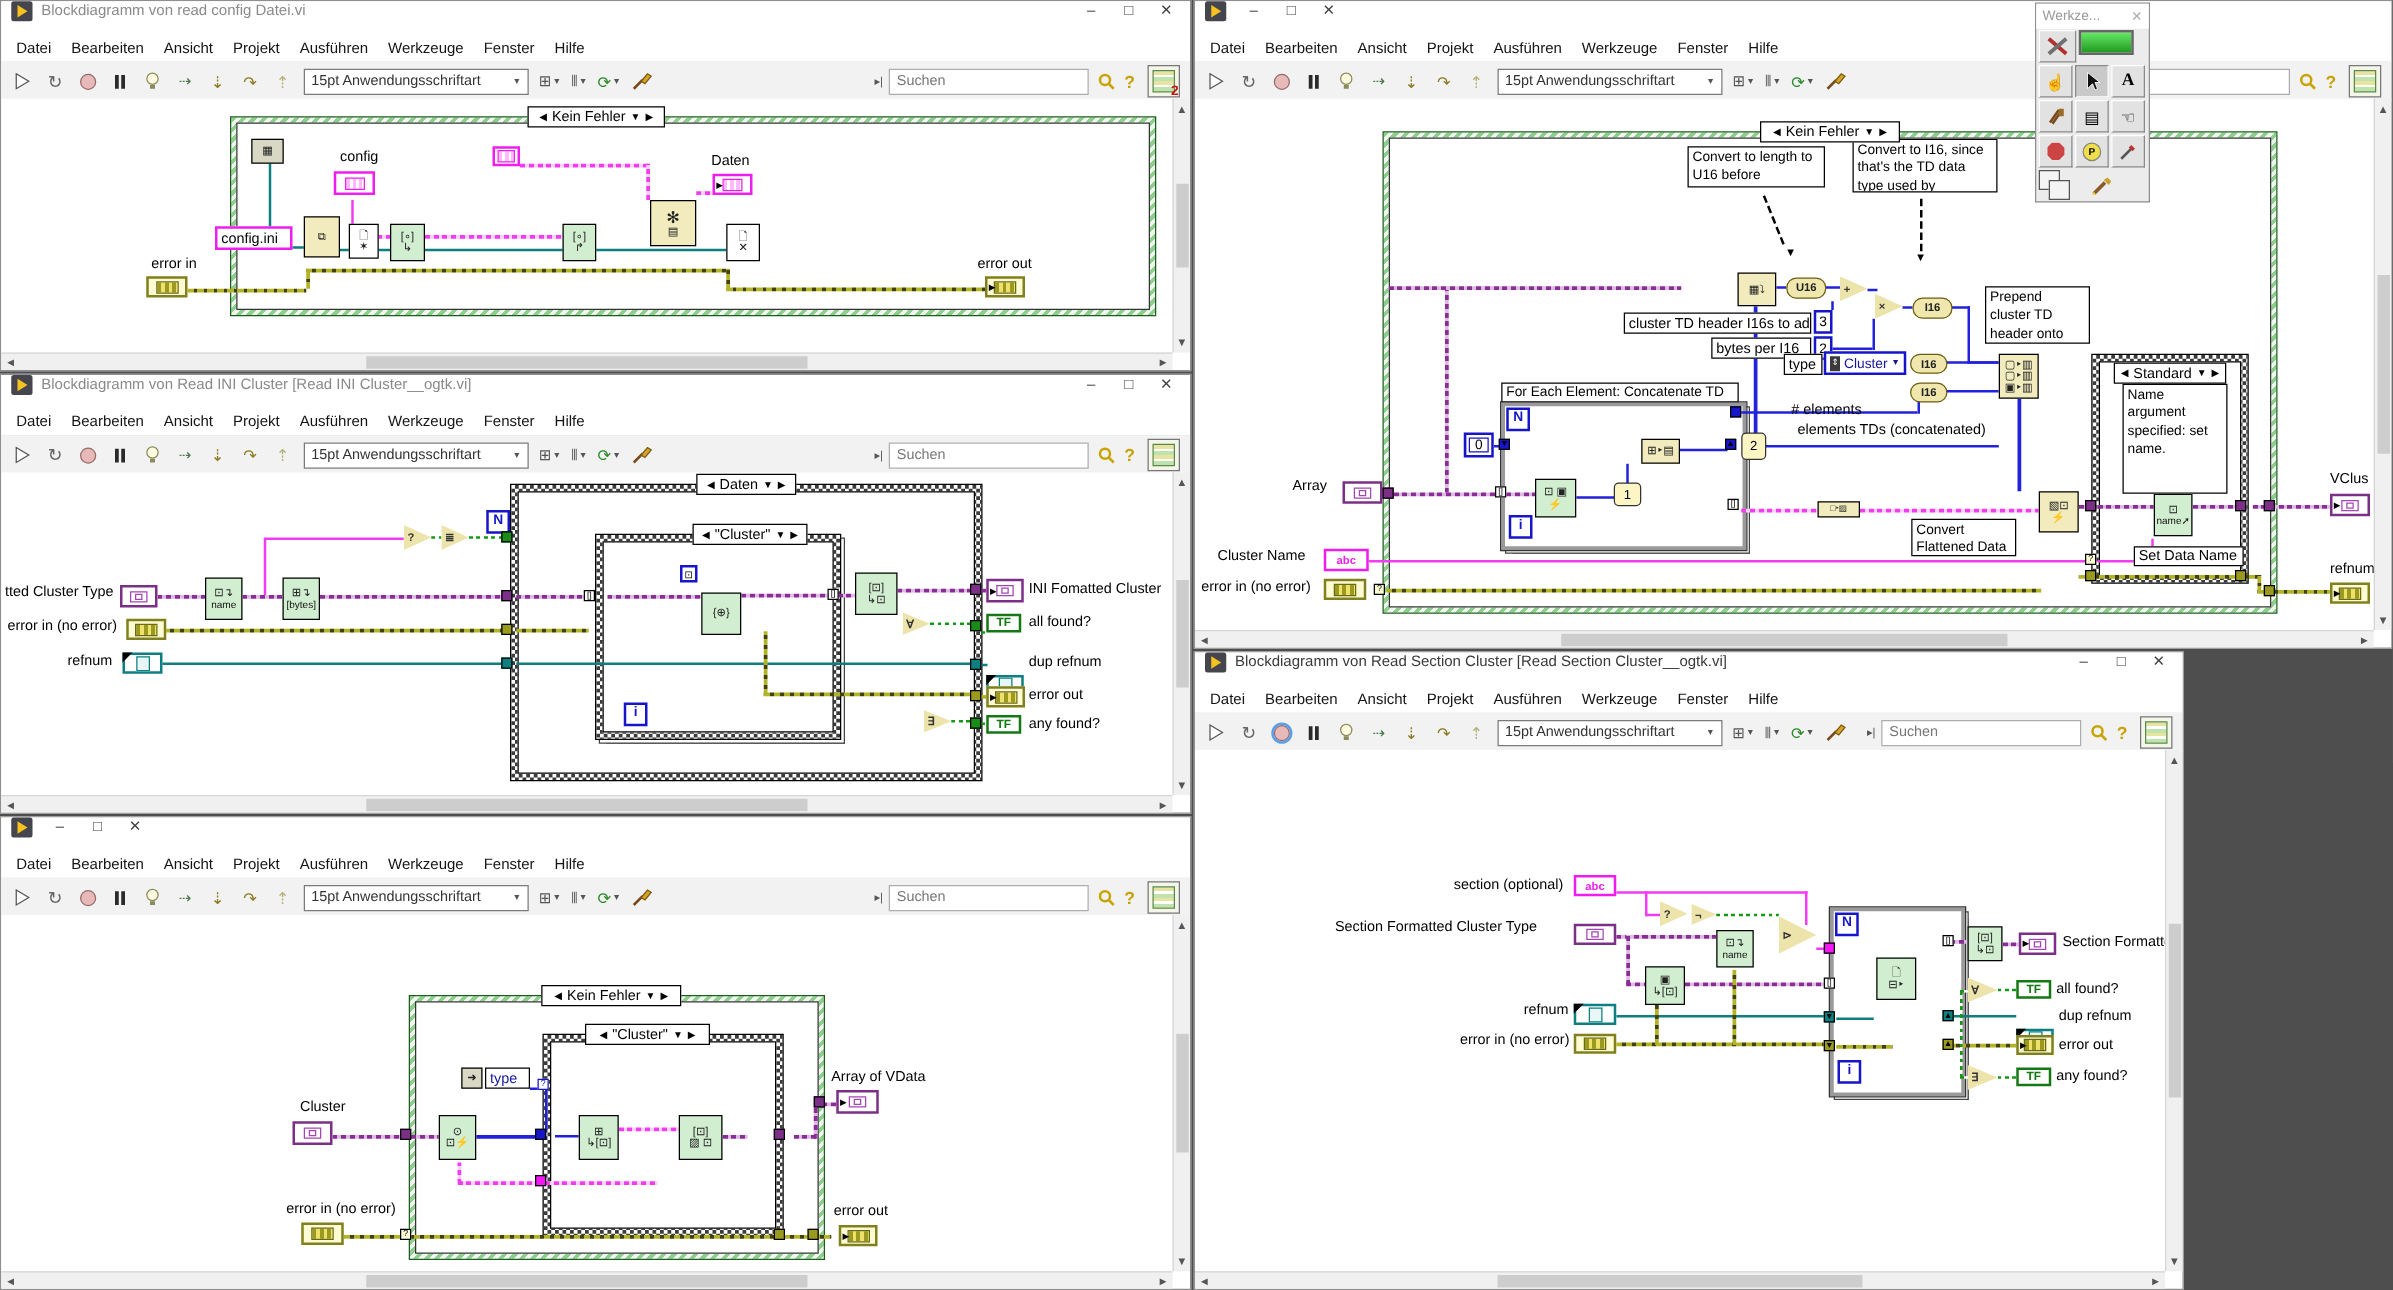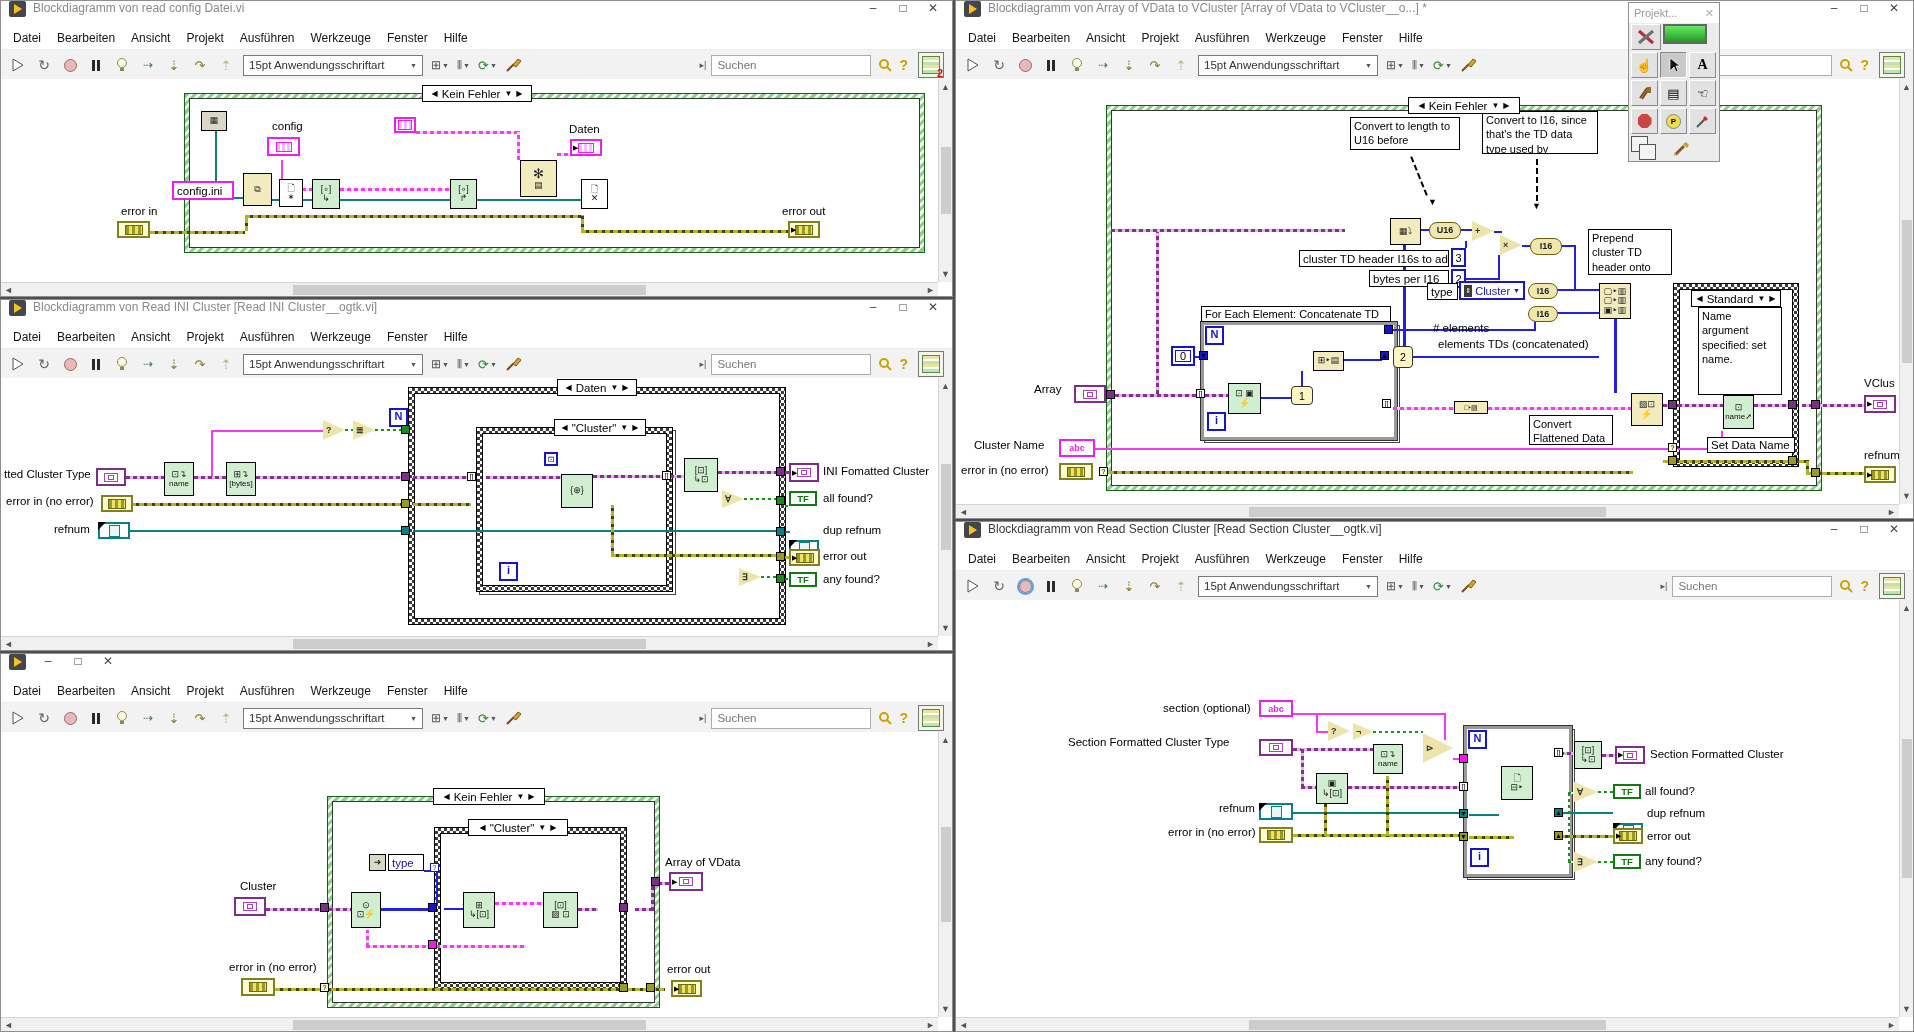--- a/index.html
+++ b/index.html
@@ -673,21 +673,20 @@
     <div class="vscroll">
         <span>▲</span>
         <span class="vthumb"></span>
         <span>▼</span>
       </div>
   </div>
 
   <div class="window" id="w4" data-win="w4" style="left:955px;top:0;width:959px;height:519px;">
   <div class="titlebar">
     <span class="lv-icon"></span>
-    <span class="tb-title">Blockdiagramm von Array of VData to VCluster [Array of VData to VCluster__o...] *</span>
     <span class="winctl">
       <span>–</span>
       <span>□</span>
       <span>✕</span>
     </span>
   </div>
   <div class="menubar">
         <span class="mitem">Datei</span>
         <span class="mitem">Bearbeiten</span>
         <span class="mitem">Ansicht</span>
@@ -951,21 +950,21 @@
         <span class="hthumb"></span>
         <span>►</span>
       </div>
     <div class="vscroll">
         <span>▲</span>
         <span class="vthumb"></span>
         <span>▼</span>
       </div>
   </div>
 
-  <div class="window" id="w5" data-win="w5" style="left:955px;top:521px;width:959px;height:511px;">
+  <div class="window" id="w5" data-win="w5" style="left:955px;top:521px;width:792px;height:511px;">
   <div class="titlebar">
     <span class="lv-icon"></span>
     <span class="tb-title">Blockdiagramm von Read Section Cluster [Read Section Cluster__ogtk.vi]</span>
     <span class="winctl">
       <span>–</span>
       <span>□</span>
       <span>✕</span>
     </span>
   </div>
   <div class="menubar">
@@ -1145,21 +1144,21 @@
       </div>
     <div class="vscroll">
         <span>▲</span>
         <span class="vthumb"></span>
         <span>▼</span>
       </div>
   </div>
 
   <div id="palette" style="left:1628px;top:2px;width:92px;height:160px;">
     <div class="pal-title">
-      <span>Projekt...</span>
+      <span>Werkze...</span>
       <span style="color:#b0b0b0;">✕</span>
     </div>
     <div class="pal-row">
       <span class="pal-cell" style="width:30px;">
           <svg width="18" height="16">
             <line x1="2" y1="2" x2="16" y2="14" stroke="#b03030" stroke-width="3"></line>
             <line x1="16" y1="2" x2="2" y2="14" stroke="#707070" stroke-width="3"></line>
           </svg>
         </span>
       <span class="led"></span>

